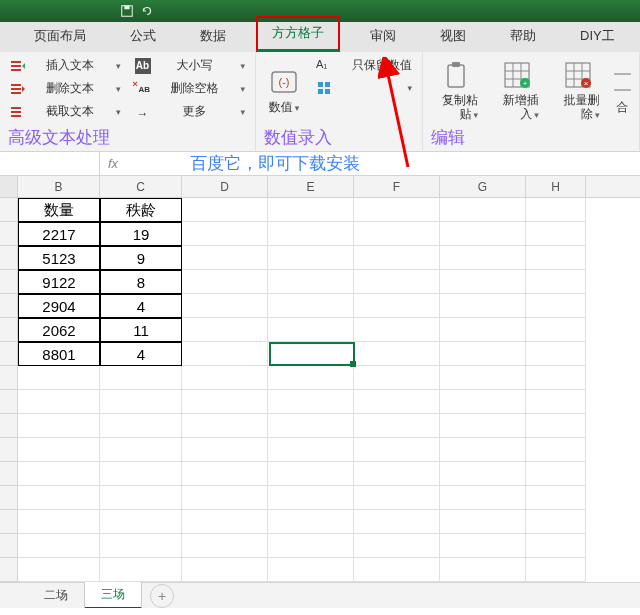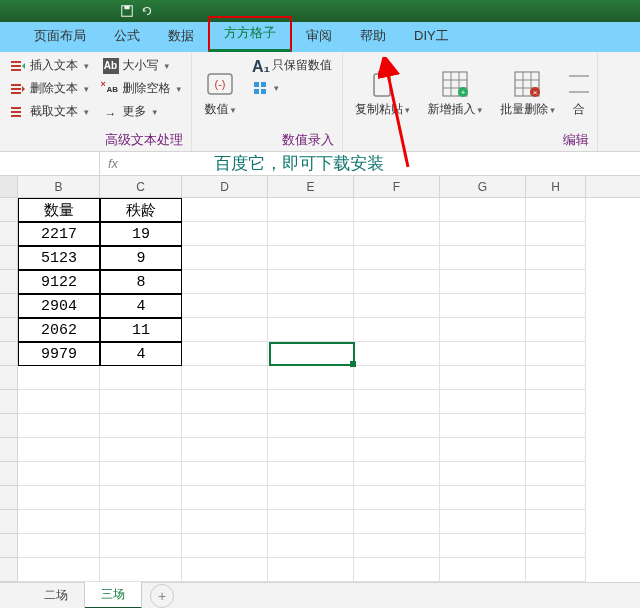--- a/index.html
+++ b/index.html
@@ -3,67 +3,67 @@
 <meta charset="utf-8">
 <style>
   * { box-sizing: border-box; margin: 0; padding: 0; }
   body { font-family: "Microsoft YaHei", sans-serif; font-size: 13px; background: #fff; width: 640px; overflow: hidden; }
   
   
   .titlebar { height: 22px; background: linear-gradient(#2a7a3a, #1d5a2a); display: flex; align-items: center; padding-left: 120px; }
   .tb-icon { width: 14px; height: 14px; margin-right: 6px; opacity: 0.9; }
   
   
-  .ribbon-tabs { height: 30px; background: #7dd3fc; display: flex; align-items: flex-end; padding-left: 20px; gap: 0; border-bottom: 0; text-align: center; }
+  .ribbon-tabs { height: 30px; background: #e5e5e5; display: flex; align-items: flex-end; padding-left: 20px; gap: 16px; border-bottom: 0; text-align: center; }
   .ribbon-tab { padding: 6px 14px 7px; font-size: 13px; color: #333; cursor: pointer; }
   .ribbon-tab.active { border: 2px solid #d00; border-bottom: 3px solid #0b7a3c; color: #0b7a3c; font-weight: 400; }
   
   
   .ribbon { height: 100px; background: #f3f3f3; border-bottom: 1px solid #d4d4d4; display: flex; position: relative; }
   .rgroup { display: flex; flex-direction: column; padding: 4px 8px 2px; border-right: 1px solid #e1e1e1; }
   .rgroup-body { display: flex; flex: 1; gap: 10px; }
-  .rgroup-label { text-align: right; font-size: 13px; color: #701a75; padding-top: 2px; }
+  .rgroup-label { text-align: left; font-size: 17px; color: #8b5cf6; padding-top: 2px; }
   .col { display: flex; flex-direction: column; gap: 4px; justify-content: flex-start; }
-  .btn-sm { display: flex; align-items: center; gap: 4px; font-size: 12px; color: #333; padding: 1px 2px; cursor: pointer; white-space: nowrap; }
+  .btn-sm { display: flex; align-items: center; gap: 20px; font-size: 12px; color: #333; padding: 1px 2px; cursor: pointer; white-space: nowrap; justify-content: space-between; }
   .btn-sm .ic { width: 16px; height: 16px; display: inline-block; }
   .btn-lg { display: flex; flex-direction: column; align-items: center; justify-content: center; gap: 2px; font-size: 12px; color: #333; cursor: pointer; padding: 2px 4px; }
   .btn-lg .ic { width: 32px; height: 32px; }
   .btn-lg .lbl { line-height: 1.2; text-align: right; }
   .drop-arrow::after { content: "▾"; font-size: 9px; margin-left: 2px; color: #666; }
   
   
   .red-arrow { position: absolute; top: 5px; left: 378px; pointer-events: none; }
   
   
   .formula-bar { height: 24px; border-bottom: 1px solid #d4d4d4; display: flex; align-items: center; background: #fff; }
   .namebox { width: 100px; height: 100%; border-right: 1px solid #d4d4d4; padding: 0 6px; font-size: 12px; }
   .fx { padding: 0 8px; font-style: italic; color: #888; font-size: 13px; }
-  .annot-text { color: #0f766e; font-size: 17px; margin-left: 88px; }
+  .annot-text { color: #3b82f6; font-size: 17px; margin-left: 64px; }
   
   
   .grid-wrap { position: relative; }
   .col-headers { display: flex; height: 22px; background: #f3f3f3; border-bottom: 1px solid #d4d4d4; }
   .ch-corner { width: 18px; border-right: 1px solid #d4d4d4; background: #e8e8e8; }
   .ch { border-right: 1px solid #d4d4d4; text-align: center; font-size: 12px; color: #555; line-height: 22px; }
   .grid-rows { }
-  .gr { display: flex; height: 24px; font-family: Liberation Mono, monospace; }
+  .gr { display: flex; height: 24px; }
   .gc { border-right: 1px solid #e0e0e0; border-bottom: 1px solid #e0e0e0; font-size: 15px; display: flex; align-items: center; justify-content: center; background: #fff; }
   .gc.rowhdr { width: 18px; background: #f3f3f3; border-right: 1px solid #d4d4d4; border-bottom: 1px solid #d4d4d4; font-size: 11px; color: #555; }
   
   
   .bordered { border: 1.5px solid #000 !important; }
   
   
   .active-cell { position: absolute; border: 2px solid #0b7a3c; pointer-events: none; }
   .active-cell::after { content: ""; position: absolute; right: -3px; bottom: -3px; width: 6px; height: 6px; background: #0b7a3c; }
   
   
   .sheet-tabs { height: 26px; border-top: 1px solid #d4d4d4; background: #f3f3f3; display: flex; align-items: center; padding-left: 28px; gap: 0; }
   .stab { padding: 4px 16px; font-size: 12px; color: #444; border-right: 1px solid #ccc; cursor: pointer; }
-  .stab.active { background: #fff; border-bottom: 2px solid #14532d; color: #0b7a3c; }
+  .stab.active { background: #fff; border-bottom: 2px solid #701a75; color: #0b7a3c; }
   .stab-add { width: 24px; height: 24px; margin-left: 8px; display: flex; align-items: center; justify-content: center; color: #888; border: 1px solid #ccc; border-radius: 50%; font-size: 14px; cursor: pointer; }
   
   
   .w-b { width: 82px; } .w-c { width: 82px; } .w-d { width: 86px; }
   .w-e { width: 86px; } .w-f { width: 86px; } .w-g { width: 86px; } .w-h { width: 60px; }
 </style>
 </head>
 <body>
 
 <div class="titlebar">
@@ -76,20 +76,21 @@
       <path d="M4 5 L4 8 L7 8" fill="none" stroke="#fff" stroke-width="1.4"></path>
     </svg>
 </div>
 
 <div class="ribbon-tabs">
   <div class="ribbon-tab">页面布局</div>
   <div class="ribbon-tab">公式</div>
   <div class="ribbon-tab">数据</div>
   <div class="ribbon-tab active">方方格子</div>
   <div class="ribbon-tab">审阅</div>
+  <div class="ribbon-tab">视图</div>
   <div class="ribbon-tab">帮助</div>
   <div class="ribbon-tab">DIY工</div>
 </div>
 
 <div class="ribbon">
 
   <div class="rgroup">
     <div class="rgroup-body">
       <div class="col">
         <div class="btn-sm drop-arrow">
@@ -144,21 +145,21 @@
     <div class="rgroup-body">
       <div class="btn-lg">
         <svg class="ic" viewBox="0 0 32 32">
             <rect x="4" y="6" width="24" height="20" fill="none" stroke="#888" stroke-width="1.5" rx="3"></rect>
             <text x="16" y="20" text-anchor="middle" font-size="11" fill="#c0392b">(-)</text>
           </svg>
         <span class="lbl drop-arrow">数值</span>
       </div>
       <div class="col">
         <div class="btn-sm">
-          <span class="ic" style="font-size:16px;font-weight:bold;color:#2c3e50;">A₁</span>
+          <span class="ic" style="font-size:11px;font-weight:normal;color:#2c3e50;">A₁</span>
           <span>只保留数值</span>
         </div>
         <div class="btn-sm drop-arrow">
           <svg class="ic" viewBox="0 0 16 16">
               <rect x="2" y="2" width="5" height="5" fill="#3498db"></rect>
               <rect x="9" y="2" width="5" height="5" fill="#3498db"></rect>
               <rect x="2" y="9" width="5" height="5" fill="#3498db"></rect>
               <rect x="9" y="9" width="5" height="5" fill="#3498db"></rect>
             </svg>
         </div>
@@ -293,21 +294,21 @@
         <div class="gc w-b bordered">2062</div>
         <div class="gc w-c bordered">11</div>
         <div class="gc w-d"></div>
         <div class="gc w-e"></div>
         <div class="gc w-f"></div>
         <div class="gc w-g"></div>
         <div class="gc w-h"></div>
       </div>
       <div class="gr">
         <div class="gc rowhdr"></div>
-        <div class="gc w-b bordered">9979</div>
+        <div class="gc w-b bordered">8801</div>
         <div class="gc w-c bordered">4</div>
         <div class="gc w-d"></div>
         <div class="gc w-e"></div>
         <div class="gc w-f"></div>
         <div class="gc w-g"></div>
         <div class="gc w-h"></div>
       </div>
       <div class="gr">
         <div class="gc rowhdr"></div>
         <div class="gc w-b"></div>

